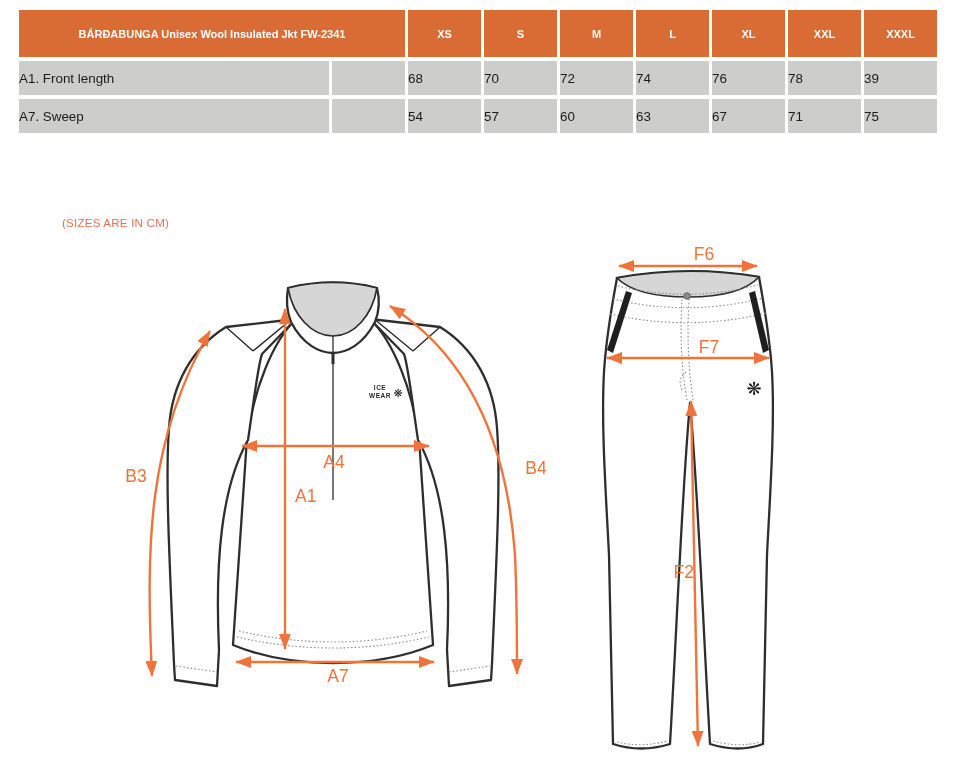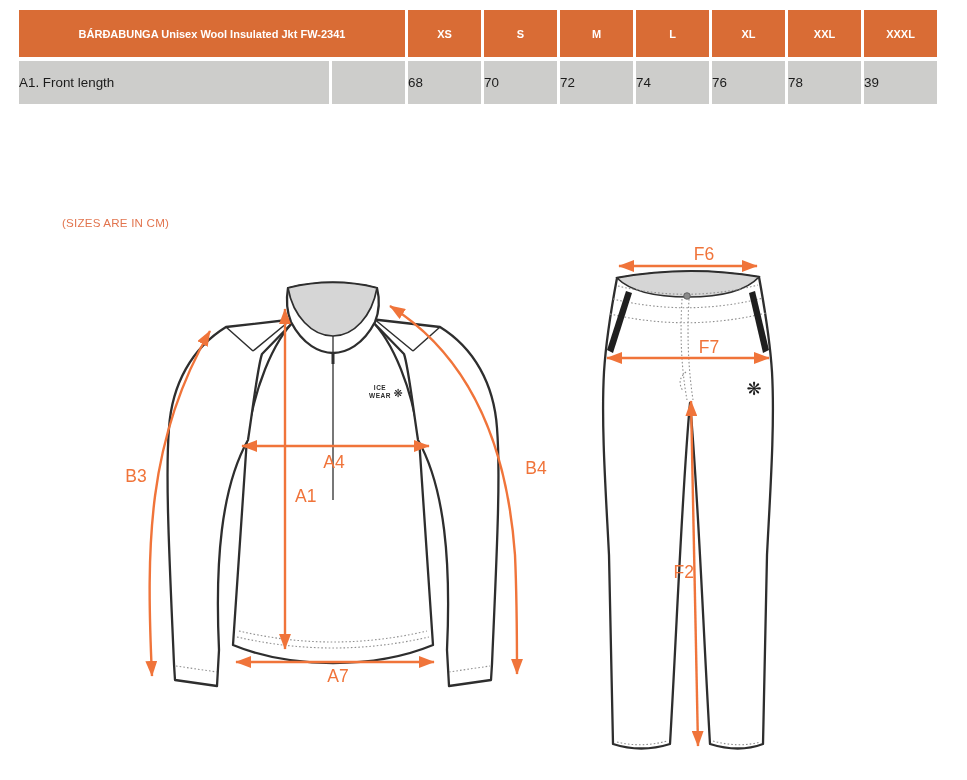--- a/index.html
+++ b/index.html
@@ -4,21 +4,21 @@
 <title>Size chart</title>
 <style>
   html,body{margin:0;padding:0;background:#fff;}
   .page{position:relative;width:967px;height:780px;background:#fff;overflow:hidden;
         font-family:"Liberation Sans",sans-serif;}
   table.size-chart{position:absolute;left:16px;top:6px;width:924px;
         border-collapse:separate;border-spacing:3px 4px;table-layout:fixed;
         font-size:13.4px;color:#1b1b1b;}
   table.size-chart th{background:#D96C35;color:#fff;font-weight:bold;height:47px;
         font-size:11px;text-align:center;padding:0;}
-  table.size-chart td{height:43px;padding:0;}
+  table.size-chart td{height:34px;padding:0;}
   tr.row-dark td{background:#CDCDCB;}
   tr.row-light td{background:#E3E3E1;}
   td.lbl{text-align:left;padding-left:42px;}
   td.val{text-align:left;}
   .sizes-note{position:absolute;left:62px;top:216px;color:#E2744E;font-size:11.6px;
         letter-spacing:.2px;}
   svg.diagram{position:absolute;left:0;top:0;}
   .outline{fill:#ffffff;stroke:#2E2E2E;stroke-width:2.3;stroke-linejoin:round;}
   .seam{fill:none;stroke:#2E2E2E;stroke-width:1.5;}
   .thinline{fill:none;stroke:#2E2E2E;stroke-width:1.3;}
@@ -62,20 +62,31 @@
       <tr class="row-dark">
         <td class="lbl">A1. Front length</td>
         <td class="spacer"></td>
         <td class="val">68</td>
         <td class="val">70</td>
         <td class="val">72</td>
         <td class="val">74</td>
         <td class="val">76</td>
         <td class="val">78</td>
         <td class="val">39</td>
+      </tr>
+      <tr class="row-dark">
+        <td class="lbl">A7. Sweep</td>
+        <td class="spacer"></td>
+        <td class="val">54</td>
+        <td class="val">57</td>
+        <td class="val">60</td>
+        <td class="val">63</td>
+        <td class="val">67</td>
+        <td class="val">71</td>
+        <td class="val">75</td>
       </tr>
     </tbody>
   </table>
 
   <div class="sizes-note">(SIZES ARE IN CM)</div>
 
   <svg class="diagram" width="967" height="780" viewBox="0 0 967 780" xmlns="http://www.w3.org/2000/svg">
     <defs>
       <marker id="ah" viewBox="0 0 8 6" refX="7.6" refY="3" markerWidth="6.6" markerHeight="5" orient="auto-start-reverse" markerUnits="strokeWidth">
         <path d="M0,0 L8,3 L0,6 Z" fill="#F0743A"></path>

